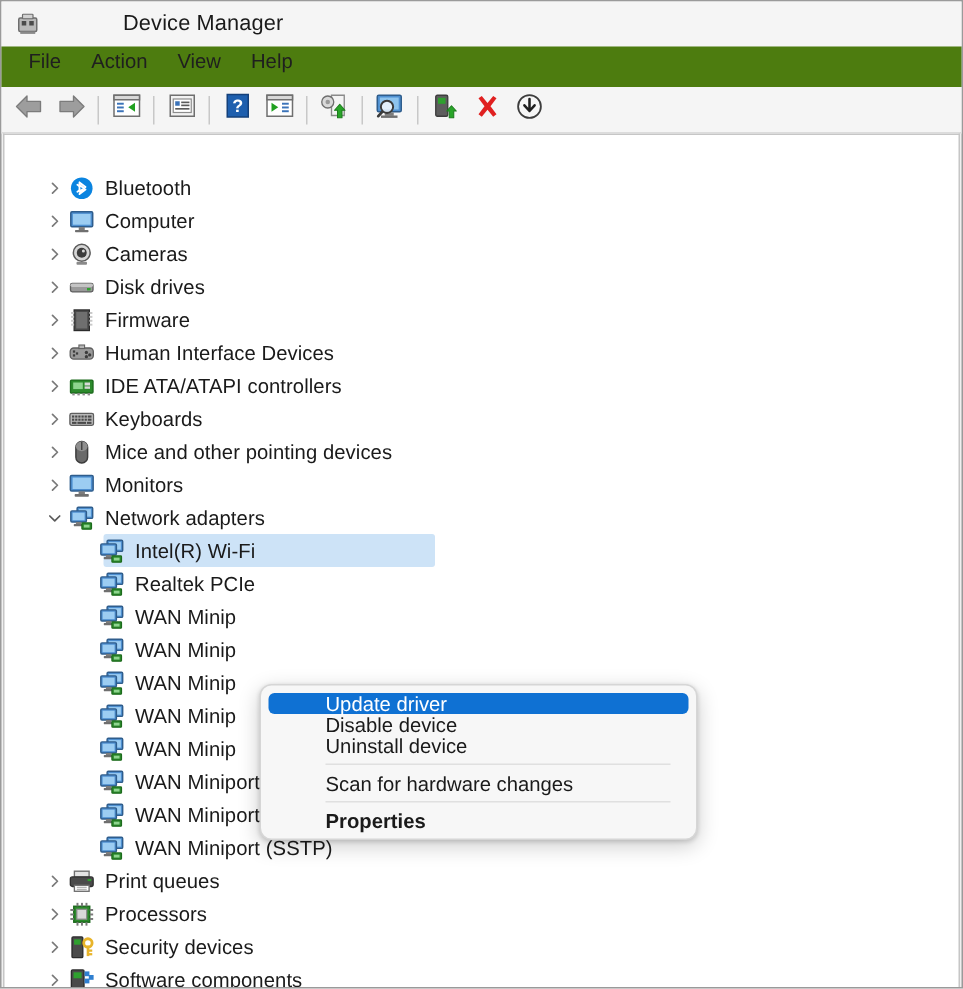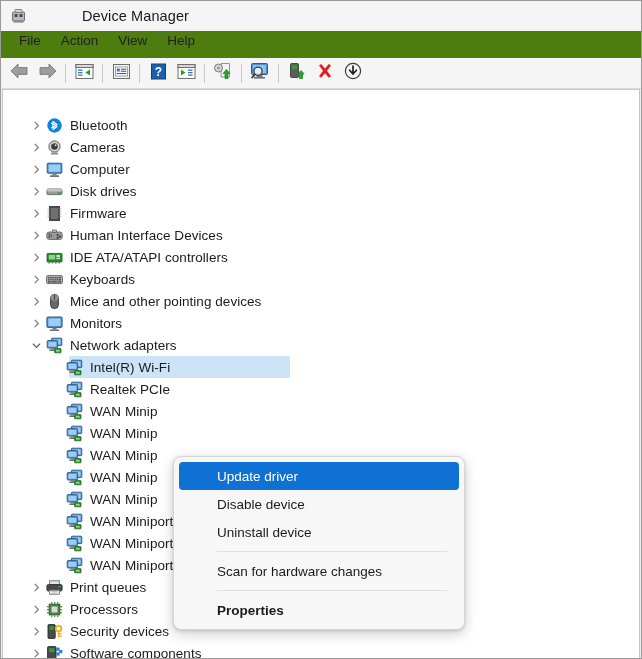--- a/index.html
+++ b/index.html
@@ -154,21 +154,21 @@
     top: 366px;
     width: 280px;
     background: #f7f7f7;
     border: 1px solid #d6d6d6;
     border-radius: 8px;
     box-shadow: 0 4px 14px rgba(0,0,0,0.20), 0 1px 3px rgba(0,0,0,0.14);
     padding: 5px 5px;
     z-index: 50;
   }
   .ctxitem {
-    height: 28px;
+    height: 14px;
     display: flex;
     align-items: center;
     padding-left: 38px;
     font-size: 13.5px;
     color: #1a1a1a;
     border-radius: 4px;
     cursor: default;
   }
   .ctxitem.highlight {
     background: #0f71d3;
@@ -356,37 +356,37 @@
           <span class="lbl">Bluetooth</span>
         </div>
         <div class="row">
           <span class="chev">
             <svg width="9" height="9" viewBox="0 0 9 9">
               <path d="M3 1.2 L6.3 4.5 L3 7.8" fill="none" stroke="#7a7a7a" stroke-width="1.15" stroke-linecap="round" stroke-linejoin="round"></path>
             </svg>
           </span>
           <span class="tico">
             <svg class="ic" viewBox="0 0 17 17">
+              <use href="#sym-computer-icon"></use>
+            </svg>
+          </span>
+          <span class="lbl">Computer</span>
+        </div>
+        <div class="row">
+          <span class="chev">
+            <svg width="9" height="9" viewBox="0 0 9 9">
+              <path d="M3 1.2 L6.3 4.5 L3 7.8" fill="none" stroke="#7a7a7a" stroke-width="1.15" stroke-linecap="round" stroke-linejoin="round"></path>
+            </svg>
+          </span>
+          <span class="tico">
+            <svg class="ic" viewBox="0 0 17 17">
               <use href="#sym-camera-icon"></use>
             </svg>
           </span>
           <span class="lbl">Cameras</span>
-        </div>
-        <div class="row">
-          <span class="chev">
-            <svg width="9" height="9" viewBox="0 0 9 9">
-              <path d="M3 1.2 L6.3 4.5 L3 7.8" fill="none" stroke="#7a7a7a" stroke-width="1.15" stroke-linecap="round" stroke-linejoin="round"></path>
-            </svg>
-          </span>
-          <span class="tico">
-            <svg class="ic" viewBox="0 0 17 17">
-              <use href="#sym-computer-icon"></use>
-            </svg>
-          </span>
-          <span class="lbl">Computer</span>
         </div>
         <div class="row">
           <span class="chev">
             <svg width="9" height="9" viewBox="0 0 9 9">
               <path d="M3 1.2 L6.3 4.5 L3 7.8" fill="none" stroke="#7a7a7a" stroke-width="1.15" stroke-linecap="round" stroke-linejoin="round"></path>
             </svg>
           </span>
           <span class="tico">
             <svg class="ic" viewBox="0 0 17 17">
               <use href="#sym-disk-drive-icon"></use>

